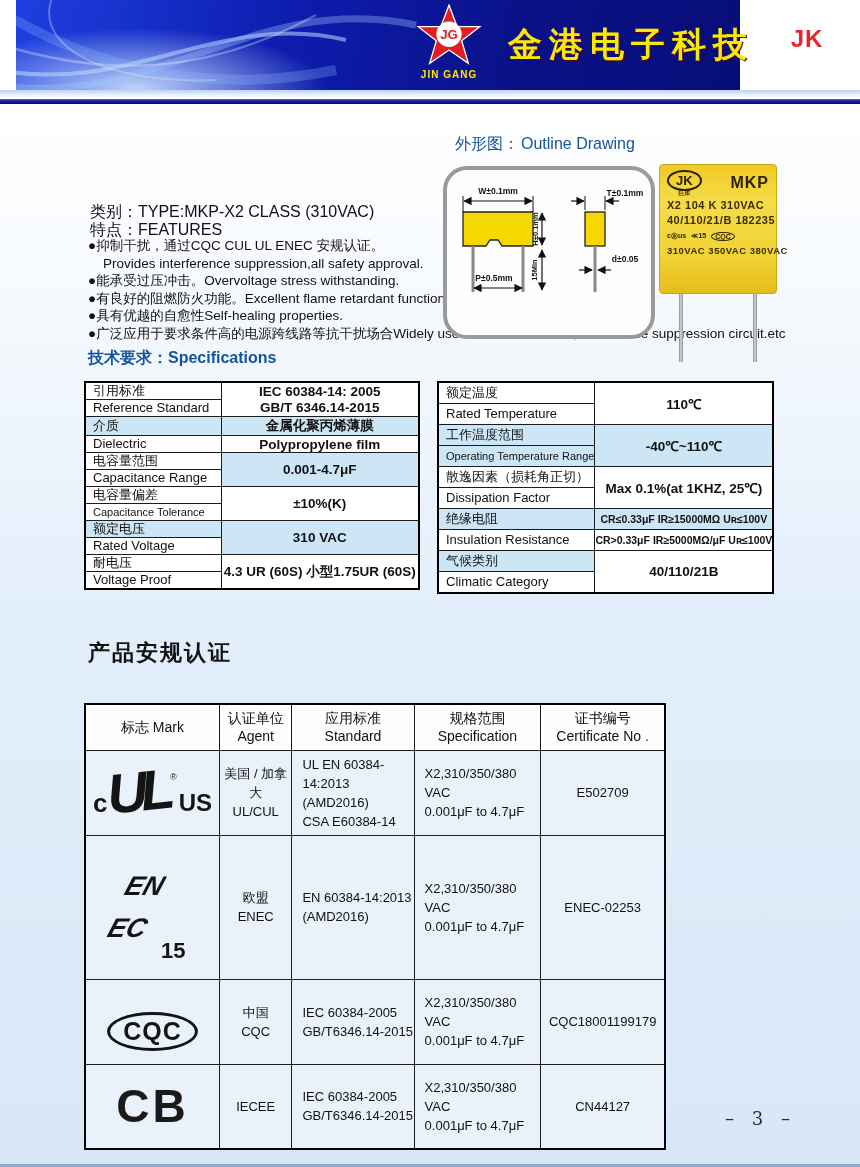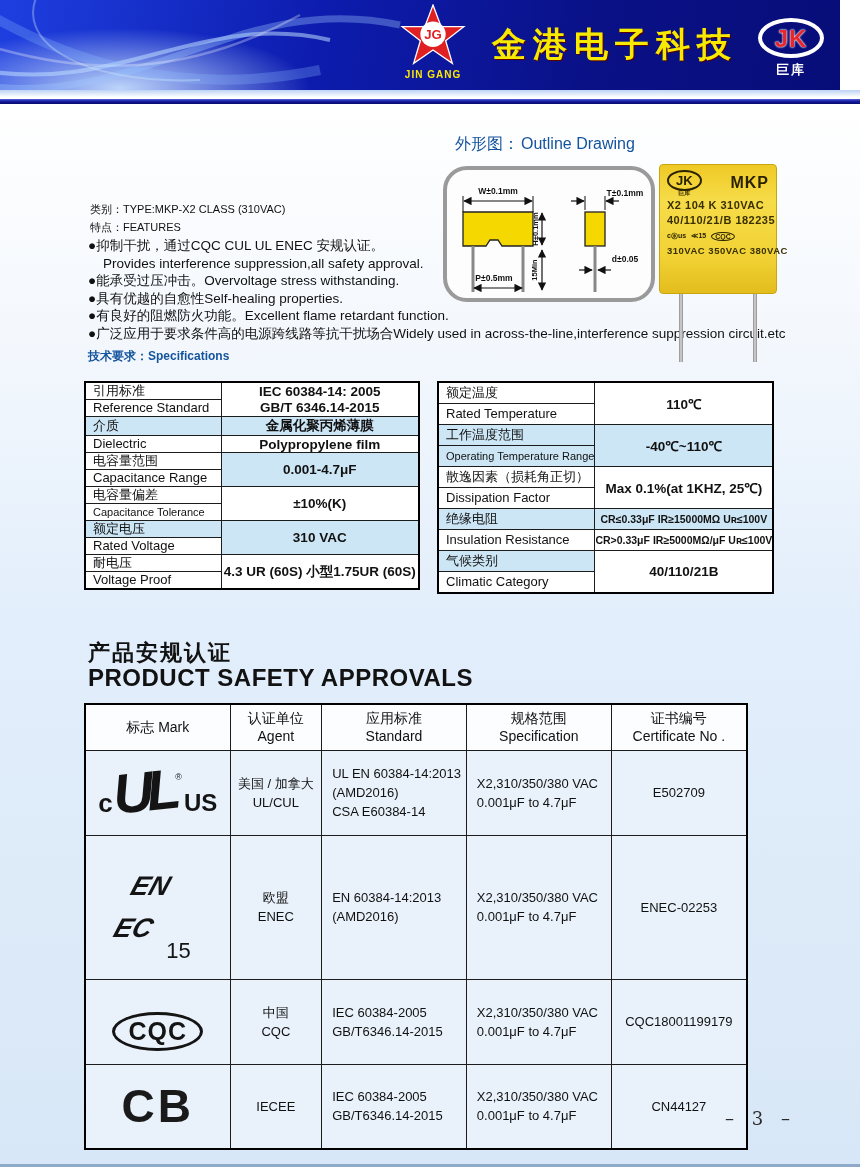--- a/index.html
+++ b/index.html
@@ -3,21 +3,21 @@
 <meta charset="utf-8">
 <style>
   * { margin:0; padding:0; box-sizing:border-box; }
   body { background:#666; font-family:"Liberation Sans", sans-serif; }
   .page { position:relative; width:860px; height:1167px; margin:0 auto; overflow:hidden;
           background:linear-gradient(180deg,#ffffff 105px,#f4f8fd 330px,#e2eefb 620px,#dbe9f8 1000px,#d8e7f7 1164px);
           box-shadow:0 0 8px rgba(0,0,0,.4); }
   .page-bottom-line { position:absolute; left:0; bottom:0; width:100%; height:3px; background:#8fa9c9; }
 
   
-  .header { position:absolute; left:0; top:0; width:840px; height:90px;
+  .header { position:absolute; left:16px; top:0; width:724px; height:90px;
             background:linear-gradient(100deg,#1e3fe0 0%,#0d1cae 38%,#0a1187 70%,#070d78 100%); }
   .header svg.swirls { position:absolute; left:0; top:0; }
   .hdr-gap  { position:absolute; left:0; top:90px; width:860px; height:9px;
               background:linear-gradient(180deg,#bcd2f5 0%,#ffffff 80%); }
   .hdr-line { position:absolute; left:0; top:99px; width:860px; height:5px;
               background:linear-gradient(180deg,#5560e0 0%,#161d9e 45%,#060a6e 100%); }
   .star-logo { position:absolute; left:400px; top:4px; width:66px; height:84px; text-align:center; }
   .star-name { position:absolute; left:392px; top:69px; width:82px; text-align:center;
                color:#ffe800; font-size:10px; font-weight:bold; letter-spacing:1px; }
   .brand-cn { position:absolute; left:492px; top:22px; width:250px; color:#f6ea00;
@@ -26,27 +26,27 @@
   .jk-logo { position:absolute; left:756px; top:18px; width:70px; text-align:center; }
   .jk-oval { display:inline-block; width:66px; height:40px; border:4px solid #ffffff; border-radius:50%;
              color:#e8262d; font-size:24px; font-weight:bold; line-height:33px; letter-spacing:1px;
              text-shadow:0 0 2px #fff,0 0 2px #fff; }
   .jk-sub  { display:block; margin-top:3px; color:#ffffff; font-size:13px; font-weight:bold; letter-spacing:2px; }
 
   
   .doc-title { position:absolute; left:88px; top:137px; color:#203d79; font-size:17px; font-weight:bold; }
   .outline-heading { position:absolute; left:455px; top:134px; font-size:16px; font-weight:normal; color:#14539e; }
   .outline-heading .en { margin-left:2px; }
-  .type-line { position:absolute; left:90px; font-size:11px; color:#111; }
+  .type-line { position:absolute; left:90px; font-size:16px; color:#111; }
   .bullets { position:absolute; left:88px; top:237px; width:760px; font-size:13.5px; color:#111; line-height:17.5px; }
   .bullets .b-line { white-space:nowrap; }
   .bullets .indent { padding-left:15px; }
 
   
-  .outline-panel { position:absolute; left:443px; top:166px; width:212px; height:136px;
+  .outline-panel { position:absolute; left:443px; top:166px; width:212px; height:173px;
                    background:#fdfdfd; border:4px solid #9a9a9a; border-radius:24px; }
   .cap-photo { position:absolute; left:659px; top:164px; width:120px; height:200px; }
   .cap-body { position:absolute; left:0; top:0; width:118px; height:130px; border-radius:4px;
               background:linear-gradient(180deg,#efca25 0%,#f6dc49 28%,#f2d335 70%,#e3bd1d 100%);
               border:1px solid #c9a60e; padding:5px 7px; color:#3a2f00; }
   .cap-lead { position:absolute; top:130px; width:4px; height:68px;
               background:linear-gradient(90deg,#8b8b8b,#d8d8d8,#8b8b8b); }
   .cap-lead.l { left:20px; } .cap-lead.r { left:94px; }
   .cap-row1 { display:flex; align-items:center; justify-content:space-between; margin-bottom:2px; }
   .cap-jk { text-align:center; }
@@ -54,61 +54,61 @@
                  font-size:13px; font-weight:bold; line-height:17px; color:#2b2300; }
   .cap-jk-sub { display:block; font-size:6px; font-weight:bold; line-height:5px; }
   .cap-mkp { font-size:16px; font-weight:bold; letter-spacing:1px; color:#2b2300;margin-left:12px; }
   .cap-line { font-size:11px; font-weight:bold; letter-spacing:.5px; line-height:15px; white-space:nowrap; }
   .cap-marks { display:flex; align-items:center; gap:5px; margin:3px 0 2px 0; }
   .cap-marks .m { font-size:7px; font-weight:bold; color:#2b2300; }
   .cap-marks .m.oval { border:1.5px solid #2b2300; border-radius:50%; padding:0 3px; }
   .cap-line.small { font-size:9.5px; }
 
   
-  .spec-heading { position:absolute; left:88px; top:348px; font-size:12px; font-weight:bold; color:#14539e;text-align:right; }
+  .spec-heading { position:absolute; left:88px; top:348px; font-size:16px; font-weight:bold; color:#14539e;text-align:right; }
   .appr-heading-cn { position:absolute; left:88px; top:638px; font-size:22px; font-weight:bold; color:#121212; letter-spacing:2px; }
   .appr-heading-en { position:absolute; left:88px; top:664px; font-size:24px; font-weight:bold; color:#121212; letter-spacing:.5px; }
 
   
   table.spec { position:absolute; border-collapse:collapse; background:#fff; }
   table.spec td { border:1px solid #1c1c1c; color:#111; }
   table.spec { border:2px solid #000; }
   .spec .lbl { padding-left:7px; font-size:13px; height:17px; line-height:16px; white-space:nowrap; }
   .spec .lbl.en { font-size:13px; }
   .spec .lbl.sm { font-size:11px; }
   .spec .val { text-align:center; font-size:13.5px; font-weight:bold; }
   .spec .val.pre { white-space:pre-line; line-height:16px; }
   .spec .val.insv { font-size:10.5px; font-weight:bold; white-space:nowrap; }
   .spec .bgb { background:#cde6f5; }
   table.spec-left  { left:84px;  top:381px; width:336px; }
   table.spec-right { left:437px; top:381px; width:331px; }
   table.spec-right .lbl { height:21px; line-height:20px; }
 
   
-  table.appr { position:absolute; left:84px; top:703px; width:664px; border-collapse:collapse; border:2px solid #000;padding-left:21px; }
+  table.appr { position:absolute; left:84px; top:703px; width:582px; border-collapse:collapse; border:2px solid #000;padding-left:21px; }
   table.appr th, table.appr td { border:1px solid #1c1c1c; color:#111; }
   table.appr th { height:46px; font-size:14px; font-weight:normal; white-space:pre-line; line-height:18px;
                   background:#fbfdff; text-align:center; }
   table.appr td { height:85px; background:#e9f2fb; font-size:13px; line-height:19px; white-space:pre-line; }
   table.appr td.c { text-align:center; }
   table.appr td.pad { padding-left:10px; }
 
   
   .mark-cell { text-align:center; vertical-align:middle; }
   .ul-mark { display:flex; align-items:flex-end; justify-content:center; color:#141414; }
   .ul-c  { font-size:26px; font-weight:bold; line-height:22px; }
   .ul-big{ font-size:56px; font-weight:bold; font-style:italic; line-height:40px; letter-spacing:-7px;
            transform:rotate(-6deg); margin:0 4px 2px 0; }
   .ul-reg{ font-size:9px; align-self:flex-start; margin:-4px 2px 0 -2px; }
   .ul-us { font-size:24px; font-weight:bold; line-height:22px; }
   .enec-mark { display:flex; align-items:center; justify-content:center; color:#141414; }
   .enec-lines { transform:skewX(-18deg); font-weight:bold; font-style:italic; font-size:27px; line-height:21px; }
   .enec-lines span { display:block; }
   .enec-lines span:last-child { margin-left:-7px; }
-  .enec-num { font-size:22px; font-weight:normal; margin-left:4px; align-self:flex-end; }
+  .enec-num { font-size:22px; font-weight:bold; margin-left:4px; align-self:flex-end; }
   .cqc-mark span { display:inline-block; border:3.5px solid #141414; border-radius:50%;
                    padding:7px 13px; font-size:25px; font-weight:bold; letter-spacing:1px; color:#141414; }
   .cb-mark { font-size:46px; font-weight:bold; letter-spacing:3px; color:#1a1a1a; }
 
   
   .page-num { position:absolute; right:64px; top:1108px; font-family:"DejaVu Serif", serif;
               font-size:18px; color:#2a2a2a; letter-spacing:6px; }
 
   
   .outline-panel text { font-family:"Liberation Sans", sans-serif; font-size:8.5px; font-weight:bold; fill:#111; }
@@ -162,22 +162,22 @@
     <span>类别：</span><span>TYPE:MKP-X2 CLASS (310VAC)</span>
   </div>
   <div class="type-line" style="top:220px;">
     <span>特点：</span><span>FEATURES</span>
   </div>
 
   <div class="bullets">
     <div class="b-line">●抑制干扰，通过CQC CUL UL ENEC 安规认证。</div>
     <div class="b-line indent">Provides interference suppression,all safety approval.</div>
     <div class="b-line">●能承受过压冲击。Overvoltage stress withstanding.</div>
+    <div class="b-line">●有良好的阻燃防火功能。Excellent flame retardant function.</div>
     <div class="b-line">●具有优越的自愈性Self-healing properties.</div>
-    <div class="b-line">●有良好的阻燃防火功能。Excellent flame retardant function.</div>
     <div class="b-line">●广泛应用于要求条件高的电源跨线路等抗干扰场合Widely used in across-the-line,interference suppression circuit.etc</div>
   </div>
 
   <div class="outline-panel">
     <svg width="204" height="128" viewBox="0 0 204 128">
       <defs>
         <marker id="ar" viewBox="0 0 10 10" refX="9" refY="5" markerWidth="7" markerHeight="7" orient="auto-start-reverse">
           <path d="M0,0 L10,5 L0,10 z" fill="#111"></path>
         </marker>
       </defs>
@@ -343,21 +343,20 @@
           <td class="lbl bgb">气候类别</td>
         <td class="val" rowspan="2">40/110/21B</td>
         </tr>
     <tr>
           <td class="lbl en">Climatic Category</td>
         </tr>
   </tbody>
     </table>
 
   <div class="appr-heading-cn">产品安规认证</div>
-  <div class="appr-heading-en">PRODUCT SAFETY APPROVALS</div>
 
   <table class="appr">
     <colgroup>
       <col style="width:148px">
         <col style="width:97px">
         <col style="width:151px">
         <col style="width:150px">
         <col style="width:139px">
     </colgroup>
     <tbody>

